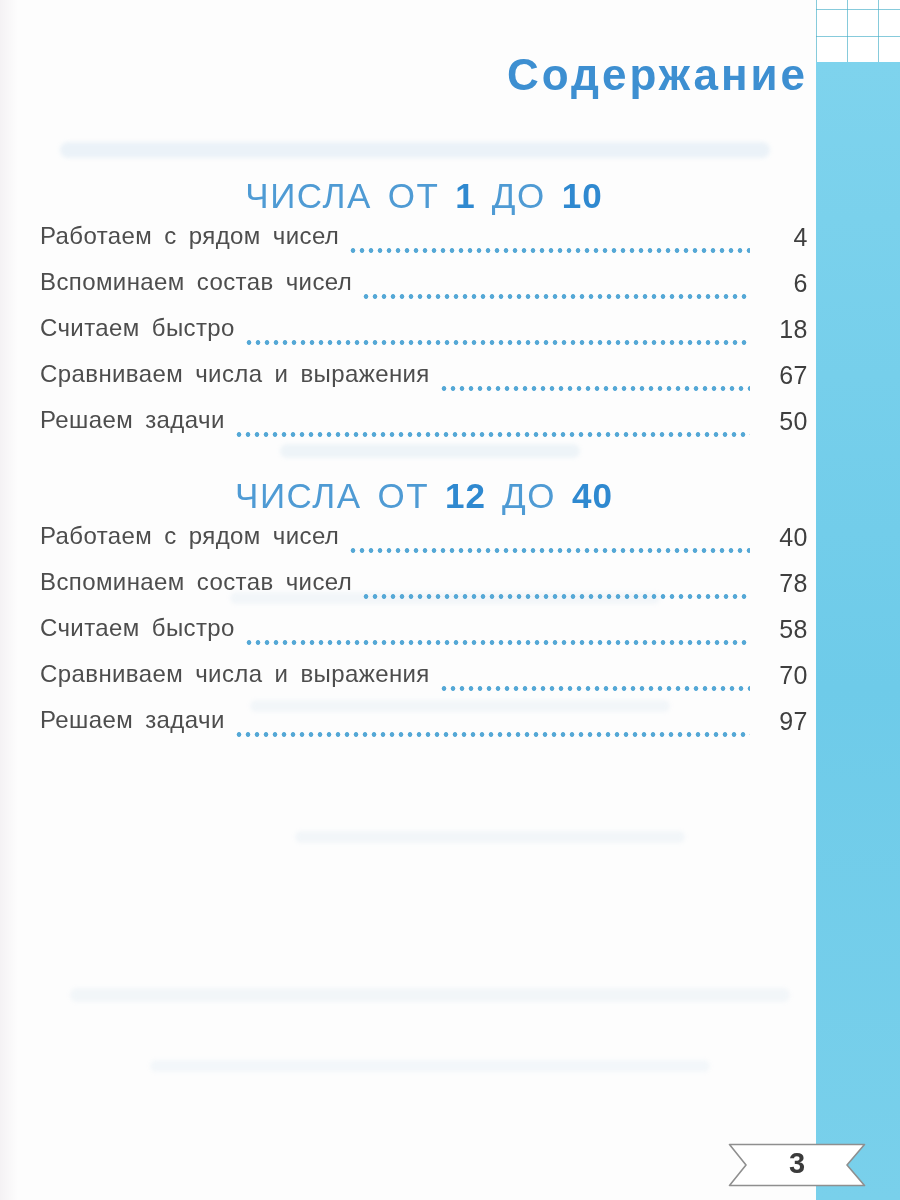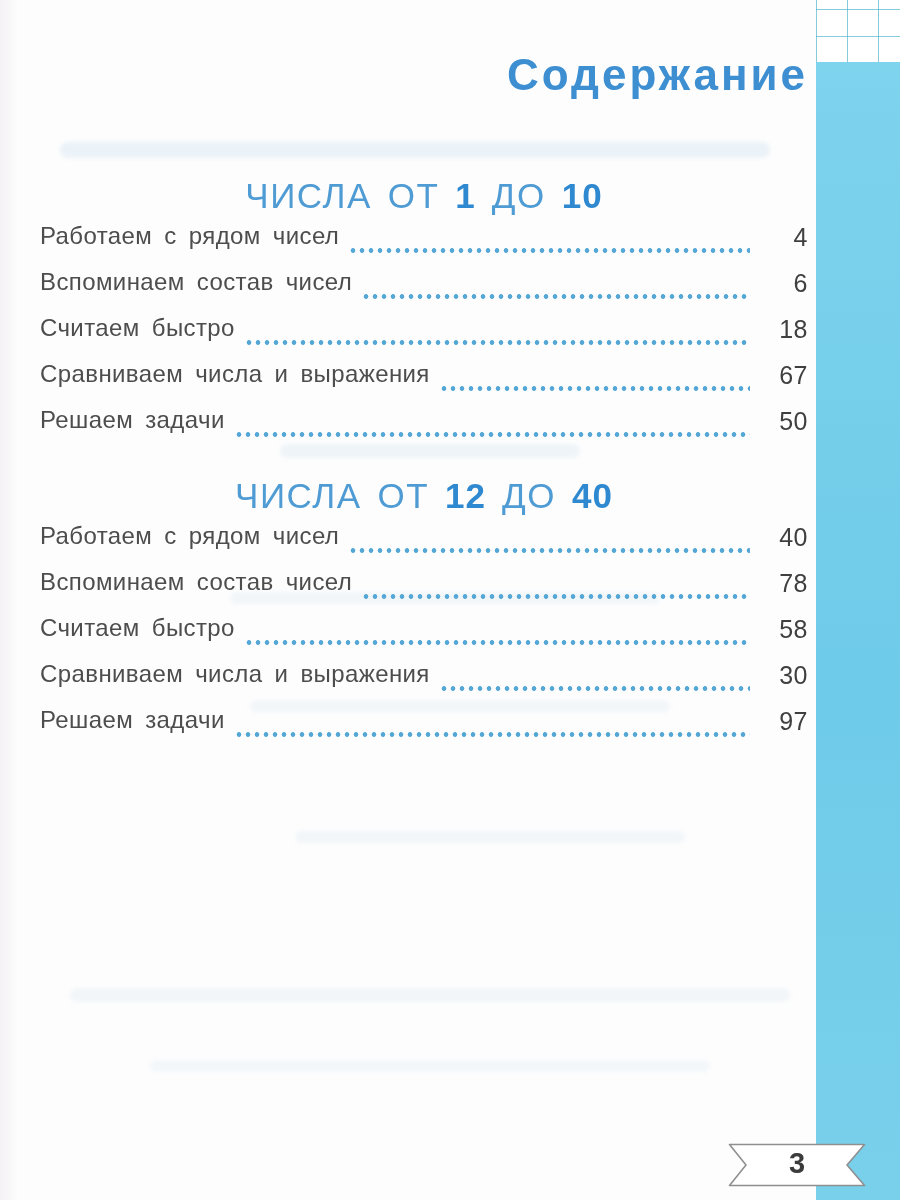--- a/index.html
+++ b/index.html
@@ -140,21 +140,21 @@
         <span class="toc-page">78</span>
       </div>
       <div class="toc-row">
         <span class="toc-label">Считаем быстро</span>
         <span class="toc-leader"></span>
         <span class="toc-page">58</span>
       </div>
       <div class="toc-row">
         <span class="toc-label">Сравниваем числа и выражения</span>
         <span class="toc-leader"></span>
-        <span class="toc-page">30</span>
+        <span class="toc-page">70</span>
       </div>
       <div class="toc-row">
         <span class="toc-label">Решаем задачи</span>
         <span class="toc-leader"></span>
         <span class="toc-page">97</span>
       </div>
     </div>
 
   </div>
 

